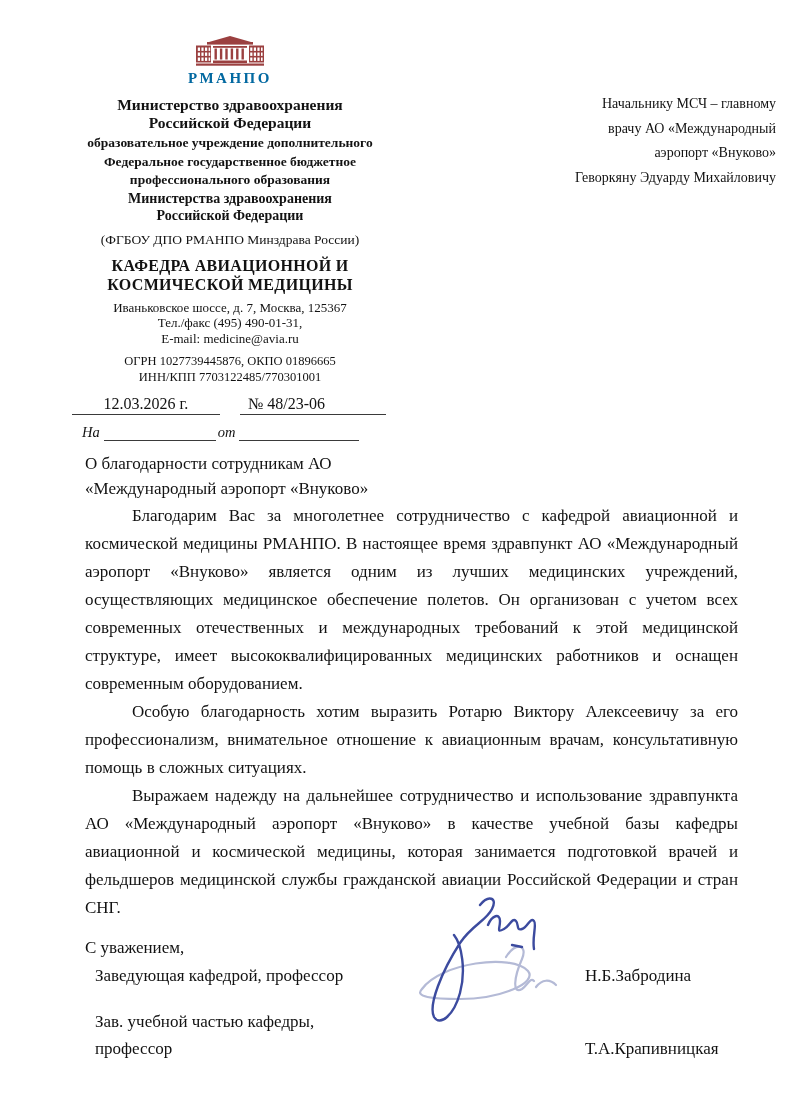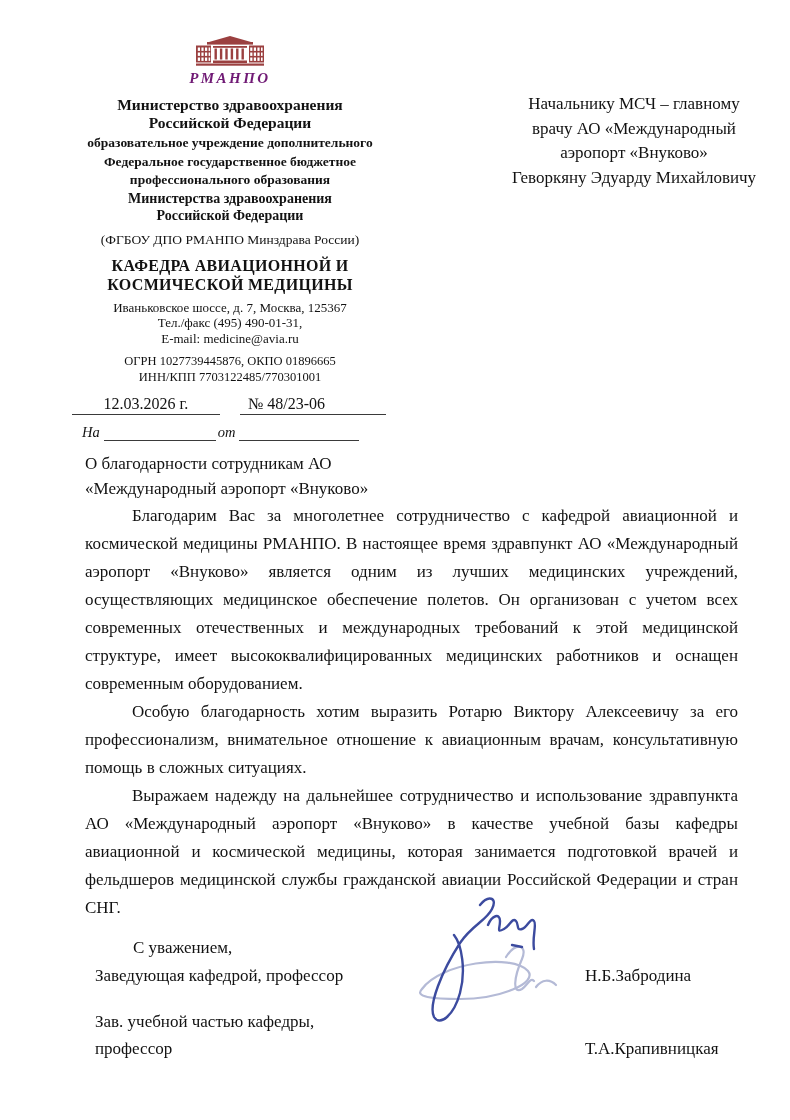--- a/index.html
+++ b/index.html
@@ -3,50 +3,50 @@
 <meta charset="utf-8">
 <style>
   html,body{margin:0;padding:0;background:#ffffff;}
   .page{
     position:relative;width:790px;height:1120px;background:#fff;color:#121212;
     font-family:"Liberation Serif","DejaVu Serif",serif;overflow:hidden;
   }
   
   .letterhead{position:absolute;left:56px;top:36px;width:348px;text-align:center;}
   .emblem{display:block;margin:0 auto;}
-  .logo-caption{font-weight:bold;font-size:15px;letter-spacing:2.5px;color:#701a75;margin-top:1px;font-style:italic;}
+  .logo-caption{font-weight:bold;font-size:15px;letter-spacing:2.5px;color:#0369a1;margin-top:1px;}
   .lh-ministry{margin-top:9px;font-weight:bold;font-size:15.5px;line-height:17.5px;}
   .lh-institution{margin-top:3px;font-weight:bold;font-size:13.5px;line-height:18.5px;}
   .lh-academy{font-weight:bold;font-size:13.5px;line-height:20px;letter-spacing:0.4px;}
   .lh-ministry2{font-weight:bold;font-size:14px;line-height:17.5px;}
   .lh-shortname{margin-top:7px;font-size:13.5px;line-height:16px;}
   .lh-department{margin-top:8px;font-weight:bold;font-size:16px;line-height:19.5px;letter-spacing:0.3px;}
   .lh-address{margin-top:5px;font-size:13px;line-height:15.5px;}
   .lh-registration{margin-top:8px;font-size:12.5px;line-height:15.5px;}
   .date-row{margin-top:10px;display:flex;font-size:16px;}
   .date-cell{border-bottom:1.4px solid #3a3a3a;padding-bottom:1px;}
   .date-cell.c-date{width:148px;margin-left:16px;text-align:center;}
   .date-cell.c-number{width:138px;margin-left:20px;text-align:left;padding-left:8px;}
   .ref-row{margin-top:9px;display:flex;align-items:flex-end;font-size:14.5px;font-style:italic;text-align:left;}
   .ref-label-na{padding:0 4px 0 26px;}
   .ref-label-ot{padding:0 4px 0 2px;}
   .ref-blank{border-bottom:1.4px solid #3a3a3a;height:16px;}
   .ref-blank.b1{width:112px;}
   .ref-blank.b2{width:120px;}
   
-  .recipient{position:absolute;left:492px;top:92px;width:284px;font-size:17px;line-height:24.5px;text-align:center;}
+  .recipient{position:absolute;left:492px;top:92px;width:284px;font-size:14px;line-height:24.5px;text-align:right;}
   
   .main{position:absolute;left:85px;top:452px;width:653px;font-size:17px;}
   .subject div{line-height:24.5px;}
   .salutation{text-align:center;margin-top:8px;line-height:24px;}
   .body-text{margin-top:1px;}
   .body-text p{margin:0;text-align:justify;text-indent:47px;line-height:28px;}
   
   .closing{margin-top:12px;}
-  .regards{line-height:28px;margin-left:48px;}
+  .regards{line-height:28px;}
   .sign-row{display:flex;line-height:28px;}
   .sign-row.row2{margin-top:18px;line-height:27px;align-items:flex-end;}
   .sign-role{width:490px;padding-left:10px;}
   .sign-name{white-space:nowrap;}
   .signature-svg{position:absolute;left:388px;top:893px;pointer-events:none;}
 </style>
 </head>
 <body>
 
 <div class="page">

